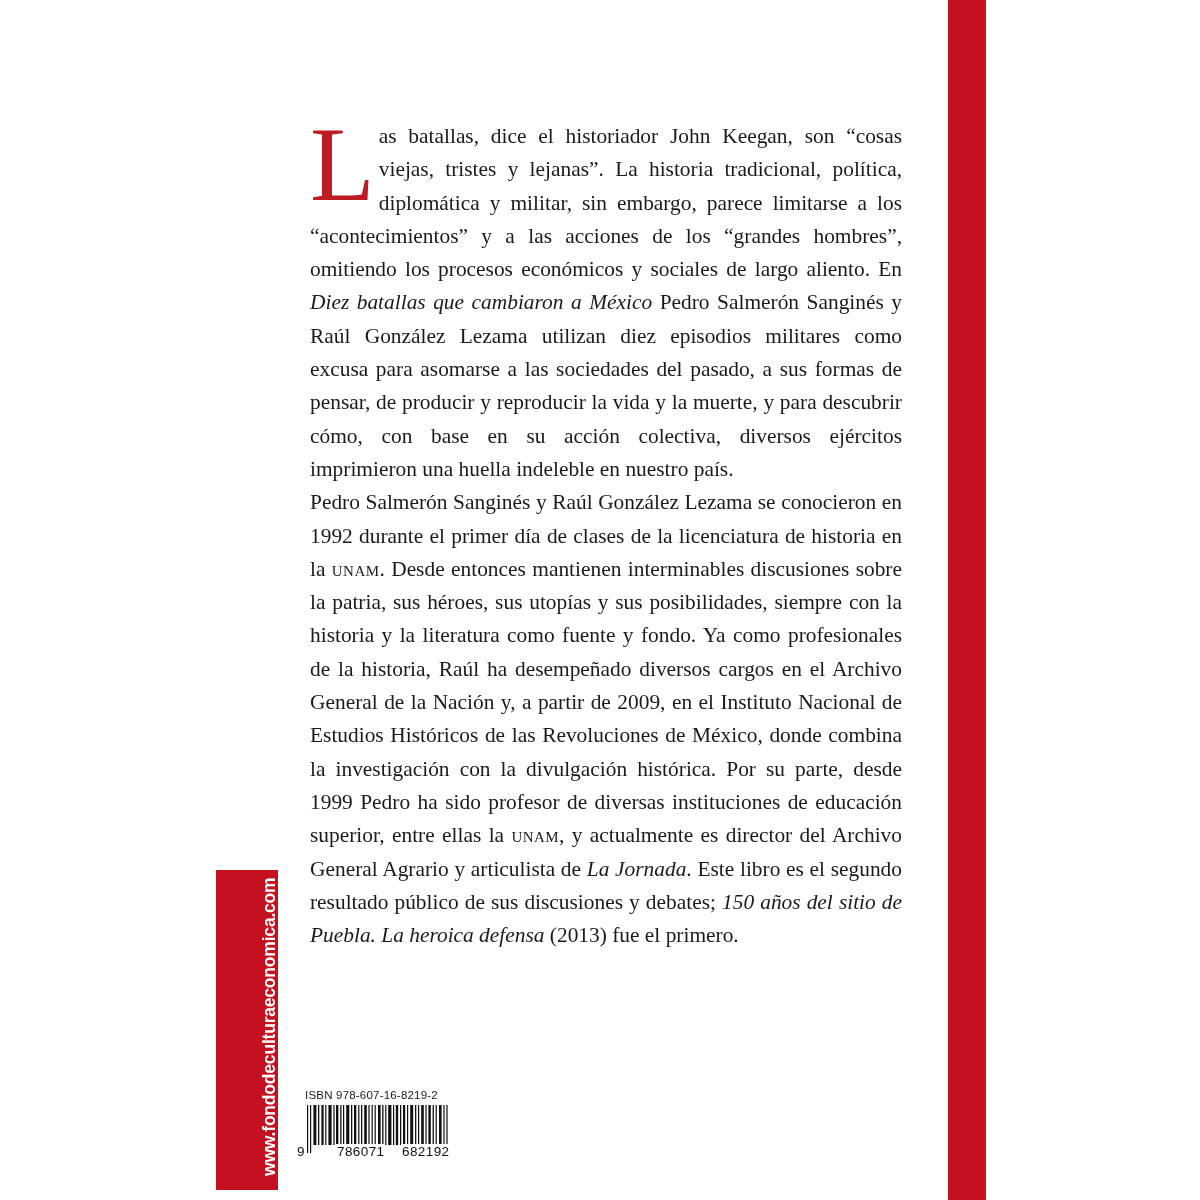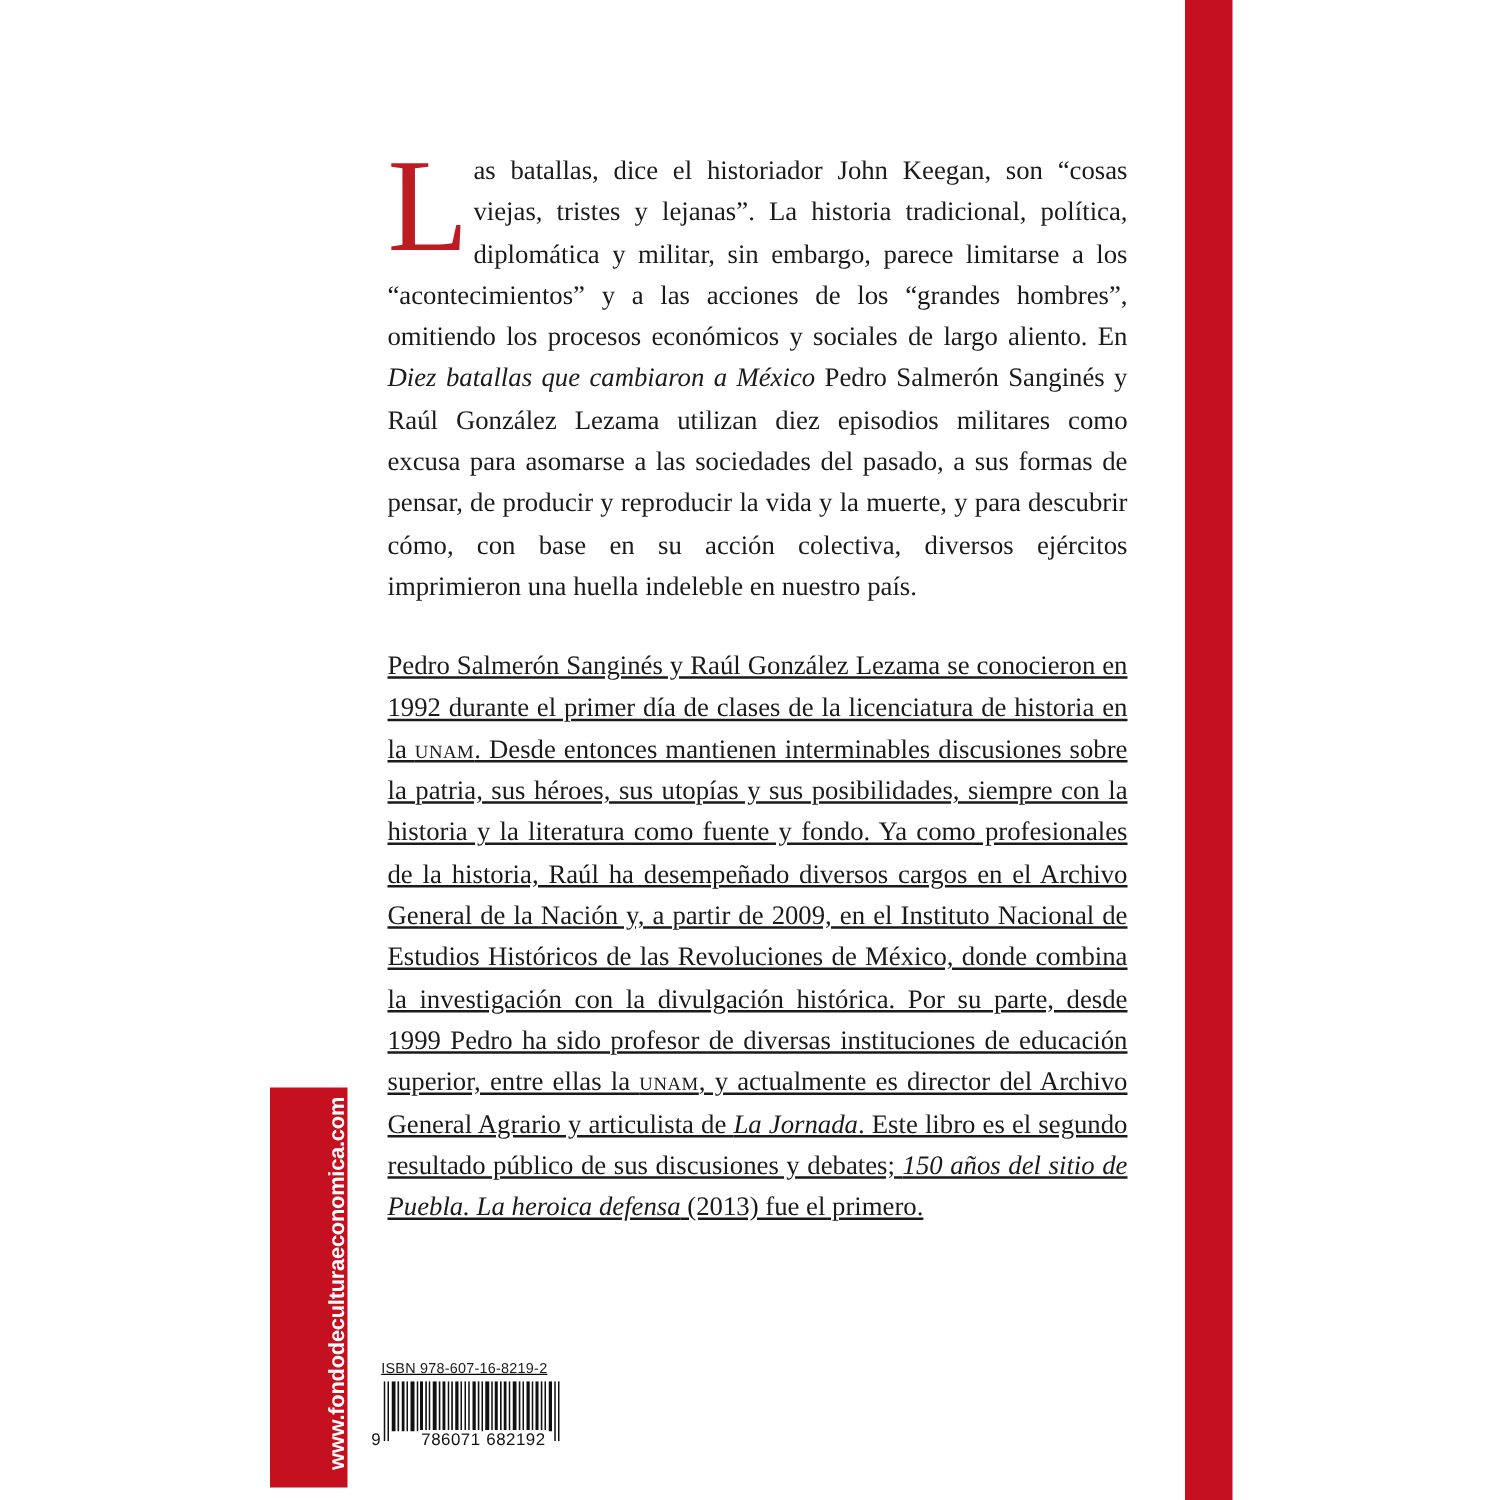--- a/index.html
+++ b/index.html
@@ -44,22 +44,20 @@
     font-size: 21.4px;
     line-height: 33.3px;
     color: #1a1a1a;
     text-align: justify;
     text-justify: inter-word;
     margin: 0;
     hyphens: manual;
   }
 
   .para + .para {
-    margin-top: 30px;
-    text-decoration: underline;
   }
 
   .para em, .para i {
     font-style: italic;
   }
 
   .smallcaps {
     font-variant: small-caps;
     font-size: 1em;
     letter-spacing: 0.02em;
@@ -101,21 +99,20 @@
     left: 43px;
     top: 306px;
   }
 
   
   #isbn-area {
     position: absolute;
     left: 305px;
     top: 1089px;
     width: 180px;
-    text-decoration: underline;
   }
   #isbn-text {
     font-family: "Liberation Sans", sans-serif;
     font-size: 11.5px;
     color: #1a1a1a;
     letter-spacing: 0.2px;
     margin: 0 0 4px 0;
     white-space: nowrap;
   }
 
@@ -138,21 +135,21 @@
     color: #111111;
     letter-spacing: 0.4px;
   }
   #barcode-digits span {
     position: absolute;
     background: #ffffff;
     padding: 0 1px;
   }
   .bc-lead  { left: -9px;  }
   .bc-left  { left: 31px;  }
-  .bc-right { left: 83px;  }
+  .bc-right { left: 96px;  }
 </style>
 </head>
 <body>
 
 <div id="cover">
 
   <div id="spine-stripe"></div>
 
   <div id="blurb">
 

